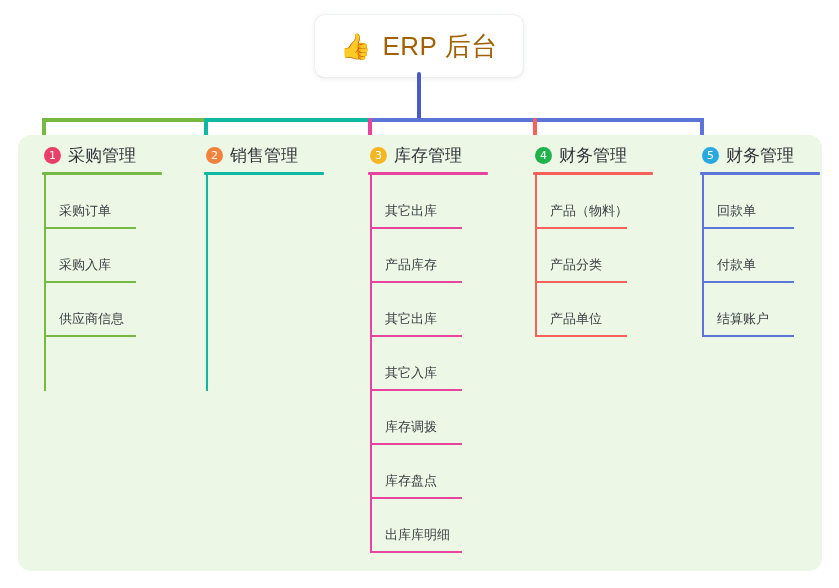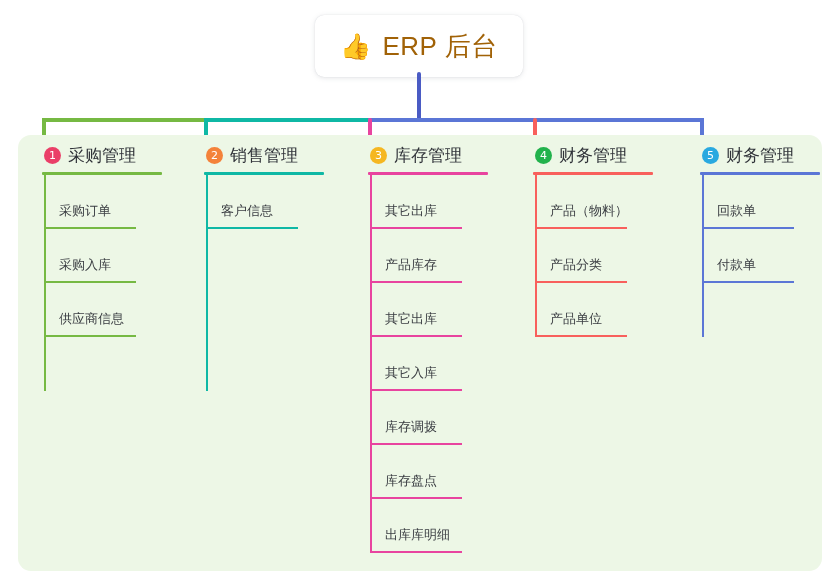--- a/index.html
+++ b/index.html
@@ -101,24 +101,20 @@
         </div>
       </div>
       <div class="col" style="left: 190px; top: 135px; width: 150px;">
         <div class="col-head">
           <span class="badge" style="background: rgb(244, 130, 58);">2</span>
           <span class="col-title">销售管理</span>
           <div class="head-rule" style="background: rgb(15, 184, 165); width: 120px;"></div>
         </div>
         <div class="items">
           <div class="spine" style="background: rgb(15, 184, 165); height: 216px;"></div>
-          <div class="item">
-            <span class="item-label">客户信息</span>
-            <div class="item-rule" style="background: rgb(15, 184, 165); width: 92px;"></div>
-          </div>
         </div>
       </div>
       <div class="col" style="left: 354px; top: 135px; width: 150px;">
         <div class="col-head">
           <span class="badge" style="background: rgb(245, 183, 33);">3</span>
           <span class="col-title">库存管理</span>
           <div class="head-rule" style="background: rgb(232, 68, 159); width: 120px;"></div>
         </div>
         <div class="items">
           <div class="spine" style="background: rgb(232, 68, 159); height: 378px;"></div>
@@ -183,17 +179,21 @@
         <div class="items">
           <div class="spine" style="background: rgb(91, 118, 214); height: 162px;"></div>
           <div class="item">
             <span class="item-label">回款单</span>
             <div class="item-rule" style="background: rgb(91, 118, 214); width: 92px;"></div>
           </div>
           <div class="item">
             <span class="item-label">付款单</span>
             <div class="item-rule" style="background: rgb(91, 118, 214); width: 92px;"></div>
           </div>
+          <div class="item">
+            <span class="item-label">结算账户</span>
+            <div class="item-rule" style="background: rgb(91, 118, 214); width: 92px;"></div>
+          </div>
         </div>
       </div>
     </div>
 
 </div>
 
 </body></html>

